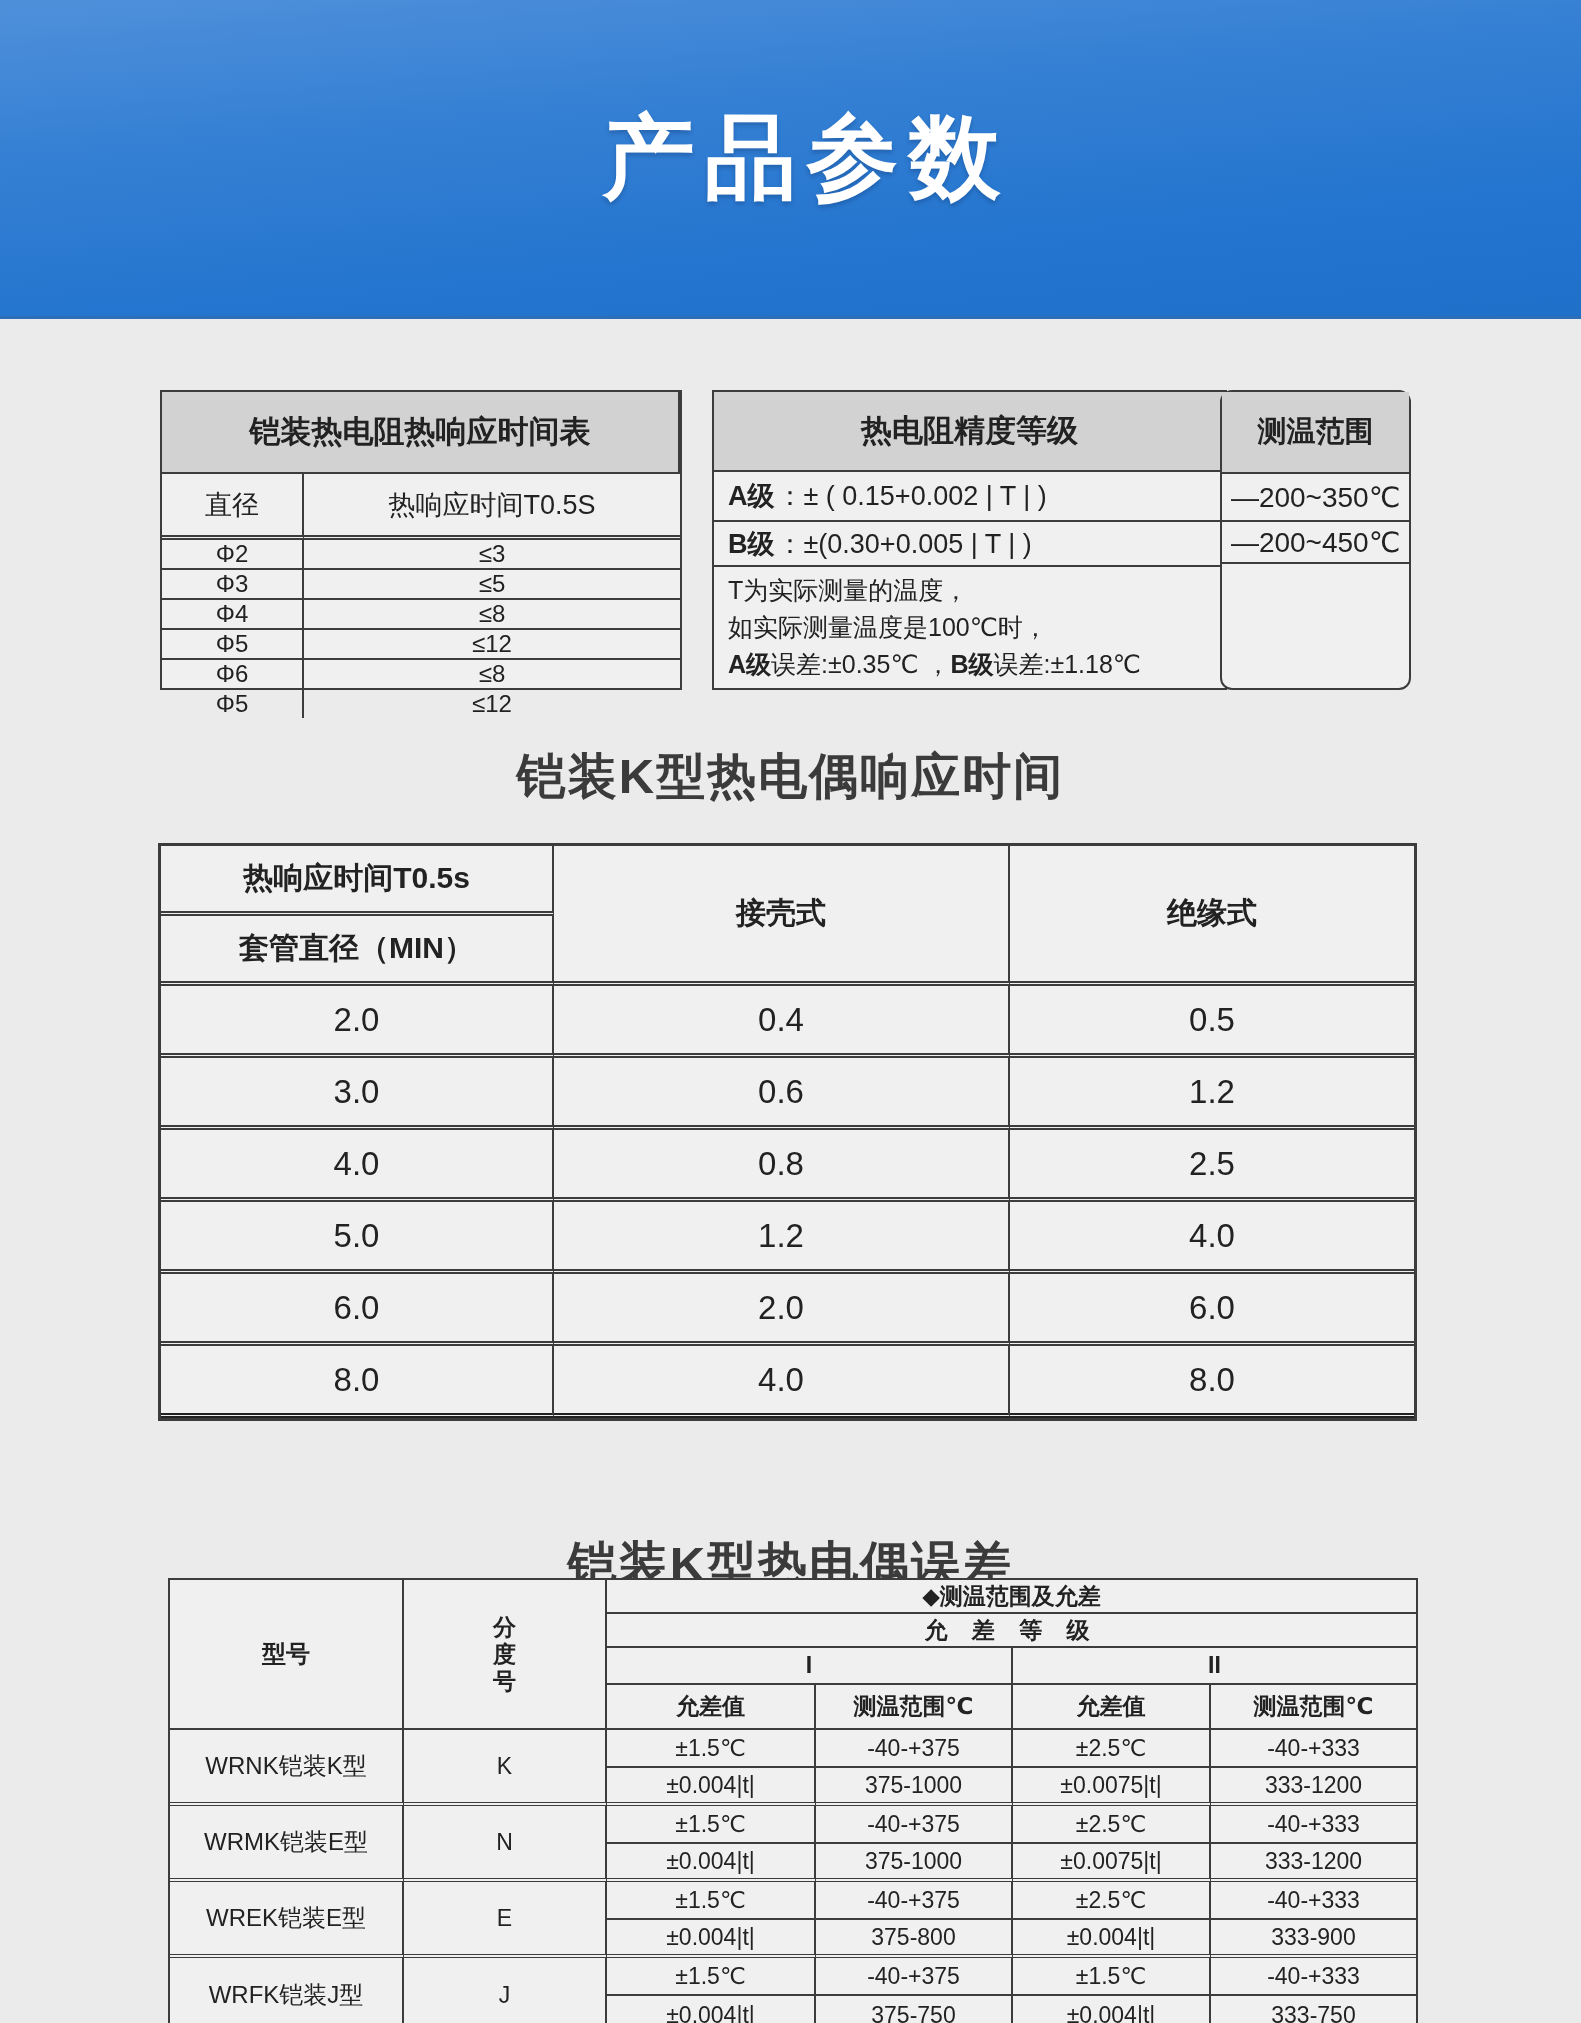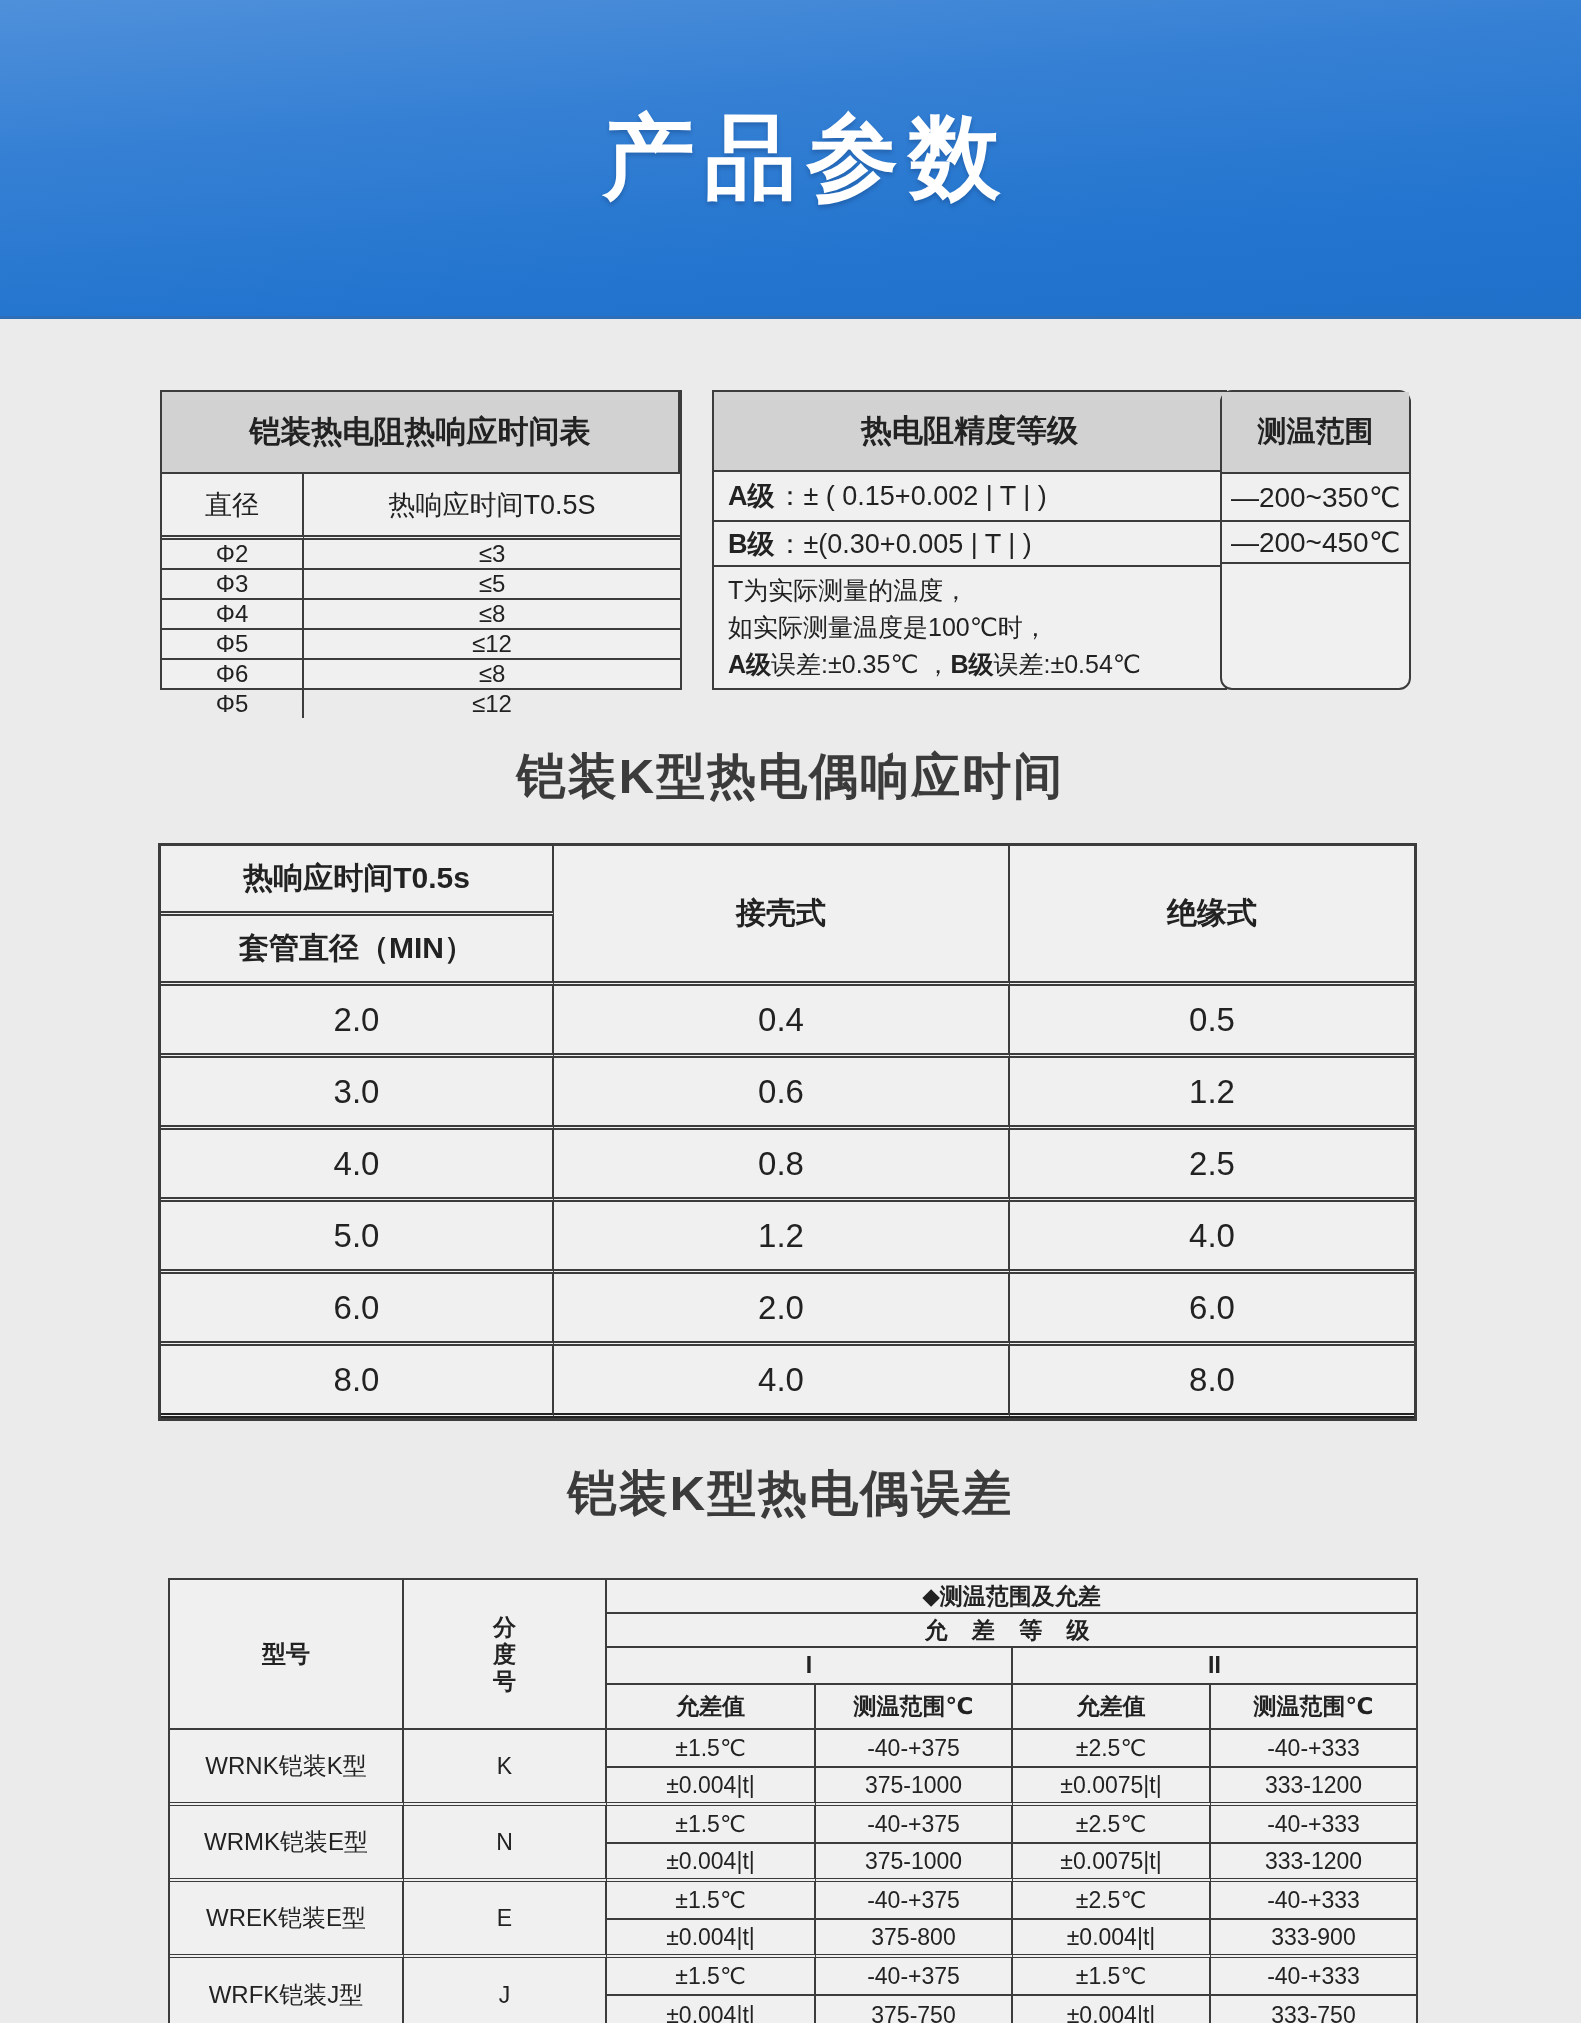--- a/index.html
+++ b/index.html
@@ -35,21 +35,21 @@
   #prec .note{display:block;padding:5px 0 0 14px;font-size:25px;line-height:37px;border-bottom:none;}
 
   
   #rng{left:1220px;top:390px;width:187px;height:296px;grid-template-columns:1fr;grid-template-rows:82px 48px 42px 1fr;border-radius:12px;}
   #rng .cap{font-size:29px;}
   #rng .d{font-size:28px;}
 
   
   .sec-title{position:absolute;left:0;width:100%;text-align:center;font-size:49px;font-weight:700;color:#3b3b3b;letter-spacing:2px;}
   #t1{top:744px;}
-  #t2{top:1461px;text-align:center;}
+  #t2{top:1532px;text-align:center;}
 
   
   #resp{left:158px;top:843px;width:1253px;height:572px;border-width:3px;
         grid-template-columns:393px 456px 1fr;grid-template-rows:70px 70px repeat(6,1fr);}
   #resp .cell{border-bottom-width:5px;border-bottom-style:double;}
   #resp .hdr{font-weight:700;font-size:30px;}
   #resp .d{font-size:33px;}
 
   
   #err{left:168px;top:1578px;width:1246px;height:458px;
@@ -96,21 +96,21 @@
       <span class="b">A级</span>
         <span>：± ( 0.15+0.002 | T | )</span>
     </div>
     <div class="cell p-row last-c">
       <span class="b">B级</span>
         <span>：±(0.30+0.005 | T | )</span>
     </div>
     <div class="cell note last-c last-r">
       <div>T为实际测量的温度，</div>
       <div>如实际测量温度是100℃时，</div>
-      <div><span class="b">A级</span><span>误差:±0.35℃ ，</span><span class="b">B级</span><span>误差:±0.54℃</span></div>
+      <div><span class="b">A级</span><span>误差:±0.35℃ ，</span><span class="b">B级</span><span>误差:±1.18℃</span></div>
     </div>
   </div>
 
   <div id="rng" class="tbl">
     <div class="cell cap last-c">测温范围</div>
     <div class="cell d last-c">—200~350℃</div>
     <div class="cell d last-c">—200~450℃</div>
     <div class="cell last-c last-r"></div>
   </div>
 

